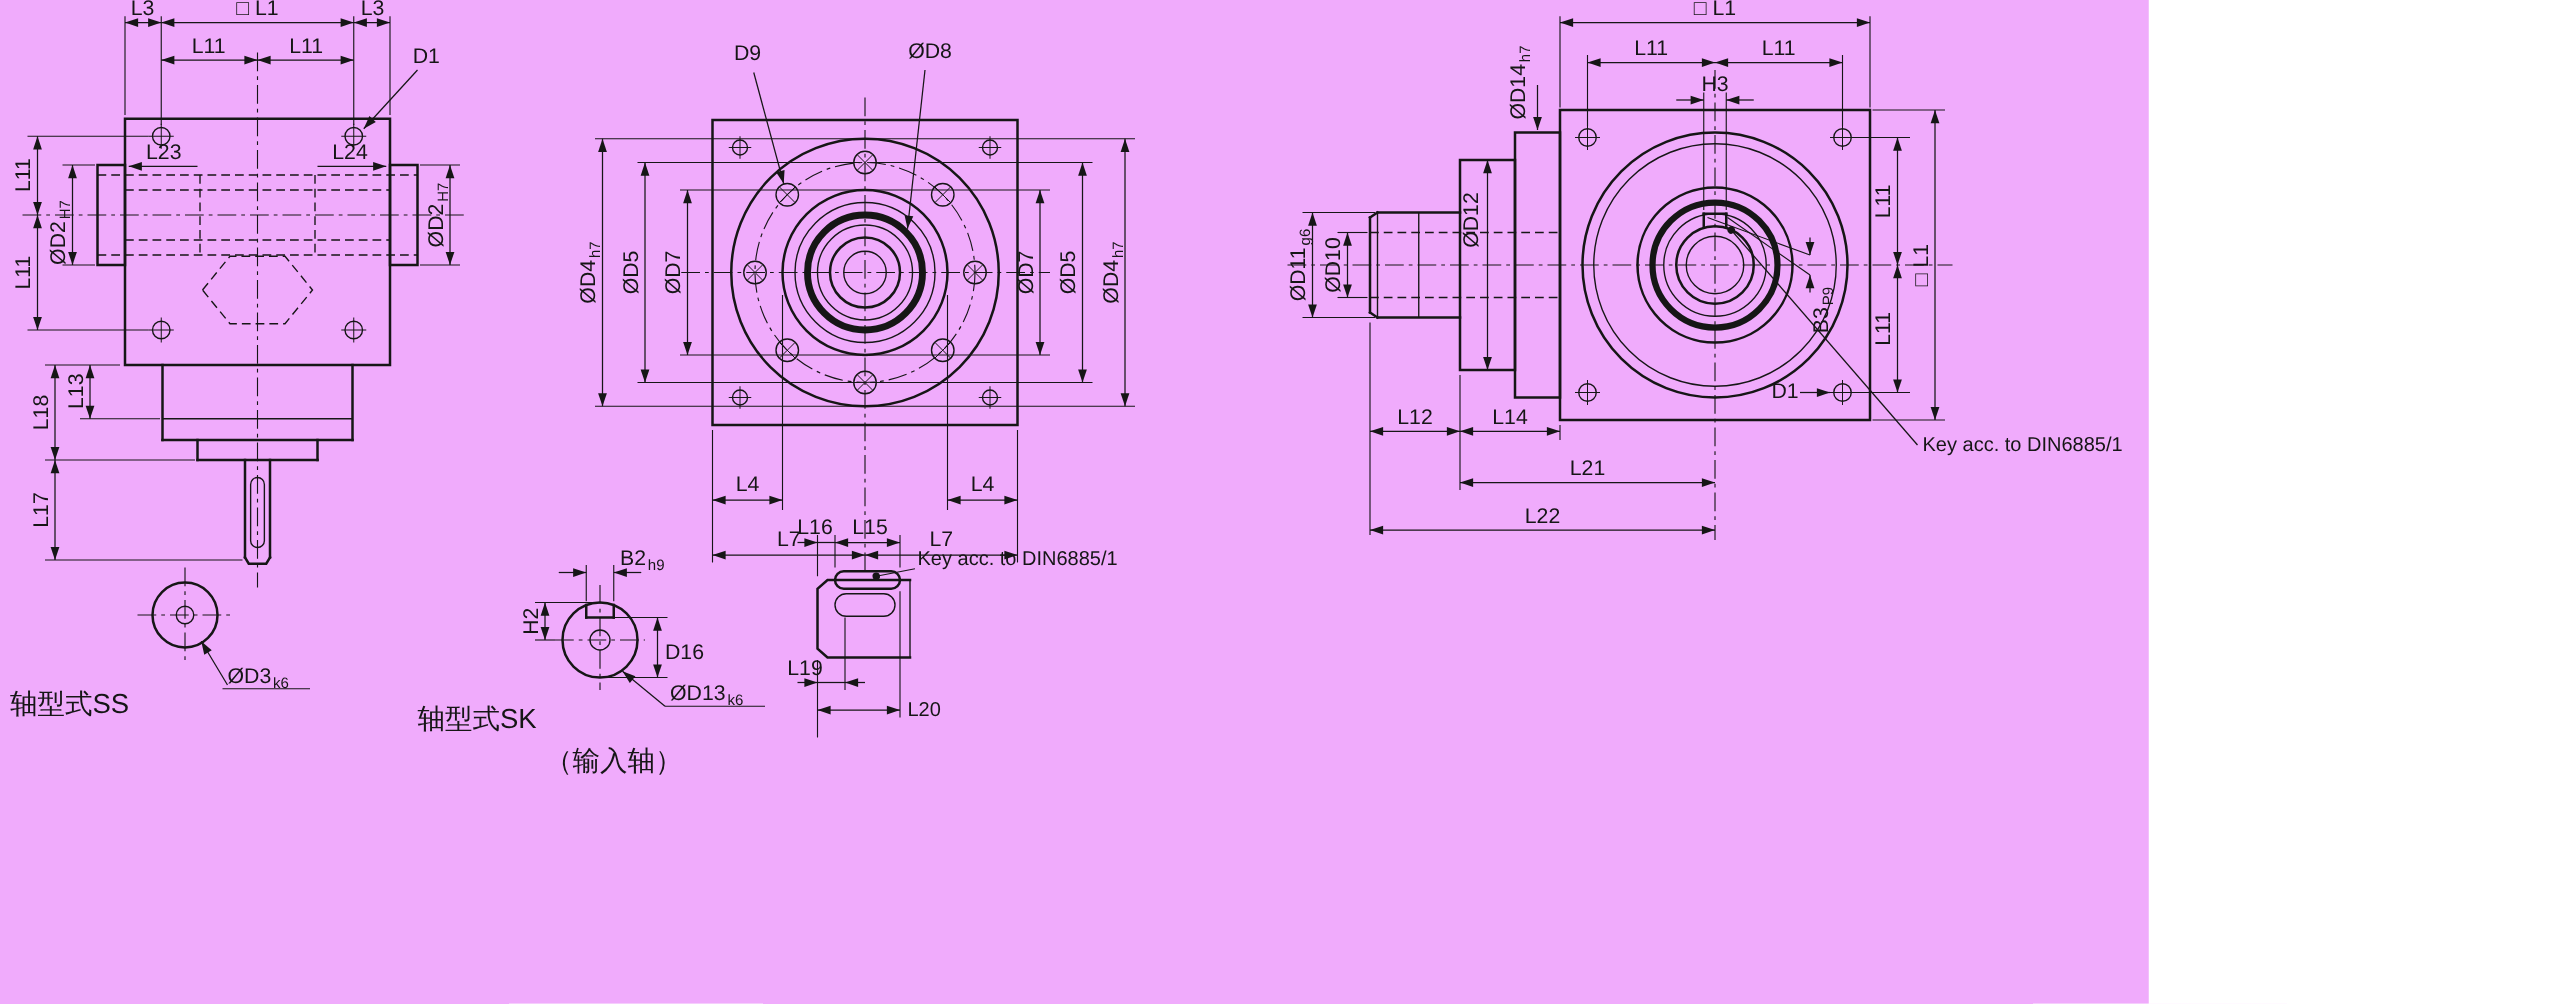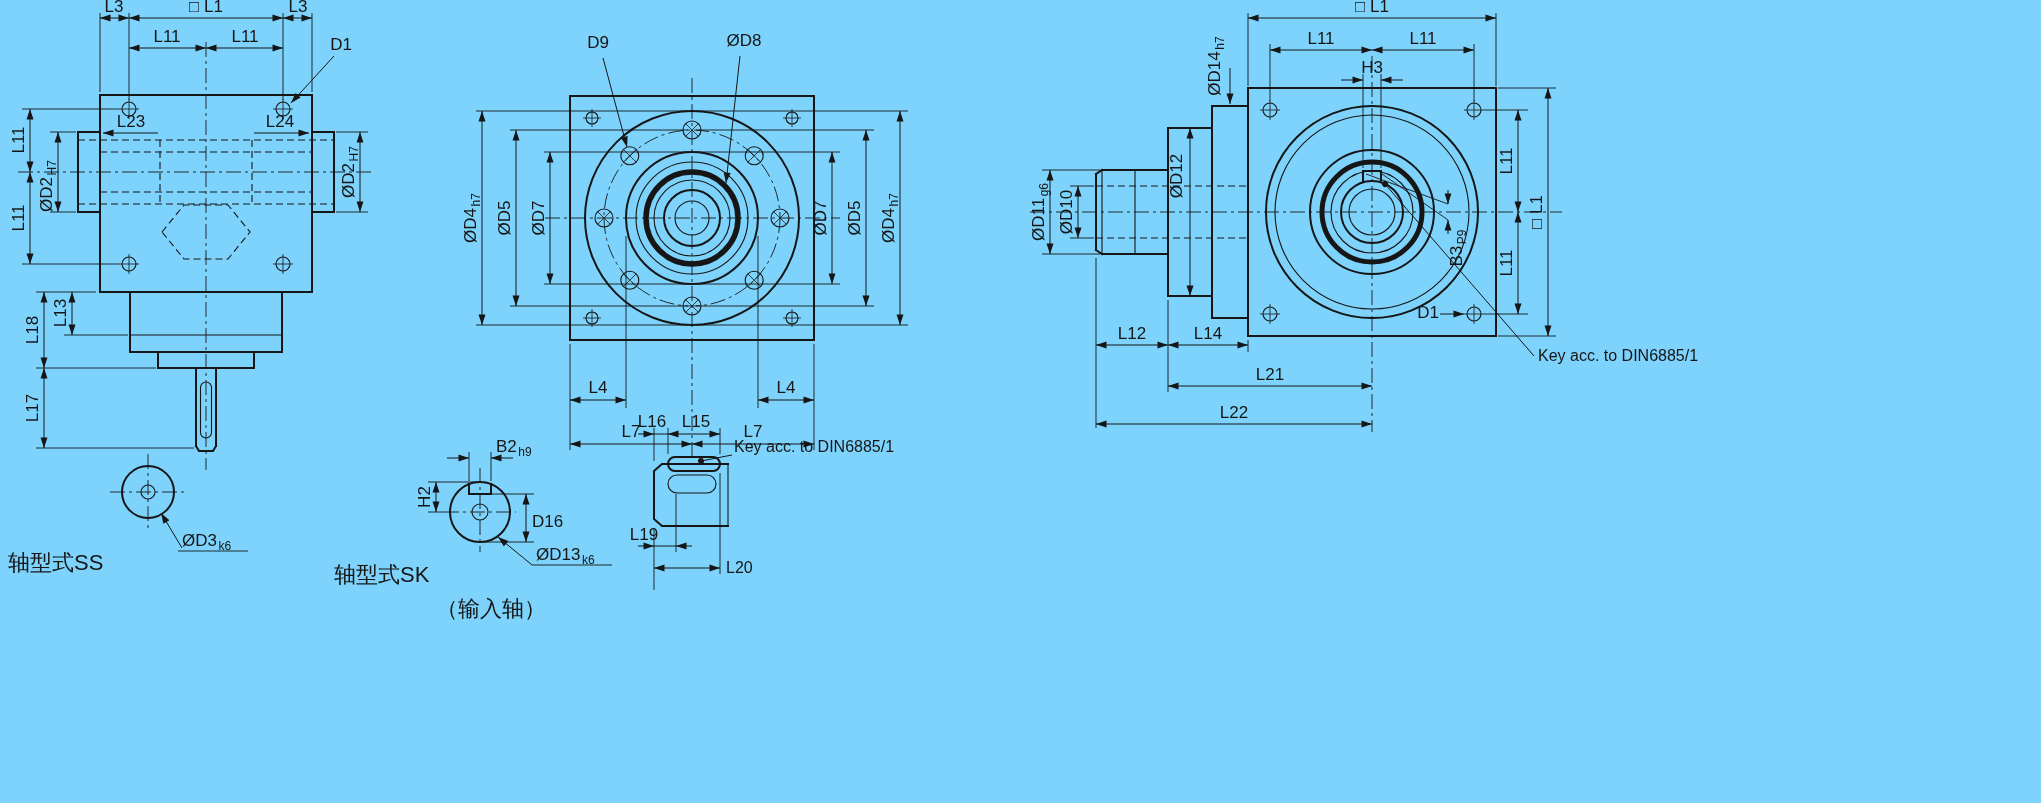--- a/index.html
+++ b/index.html
@@ -1,16 +1,16 @@
 <!DOCTYPE html>
 <html><head>
 <meta charset="utf-8">
 <style>
   html,body{margin:0;padding:0;background:#ffffff}
-  .sheet{position:relative;width:2041px;height:803px;background:#7dd3fc;overflow:hidden}
+  .sheet{position:relative;width:1719px;height:803px;background:#f0abfc;overflow:hidden}
   svg{display:block}
   .o  {stroke:#161616;stroke-width:2;fill:none;stroke-linecap:square}
   .t  {stroke:#161616;stroke-width:1.1;fill:none}
   .tc {stroke:#161616;stroke-width:0.8;fill:none}
   .ring{stroke:#161616;stroke-width:5.5;fill:none}
   .ring2{stroke:#161616;stroke-width:5;fill:none}
   .d  {stroke:#161616;stroke-width:1;fill:none}
   .e  {stroke:#161616;stroke-width:0.9;fill:none}
   .c  {stroke:#161616;stroke-width:0.9;fill:none;stroke-dasharray:15 4 3 4}
   .h  {stroke:#161616;stroke-width:1.1;fill:none;stroke-dasharray:7 4}

